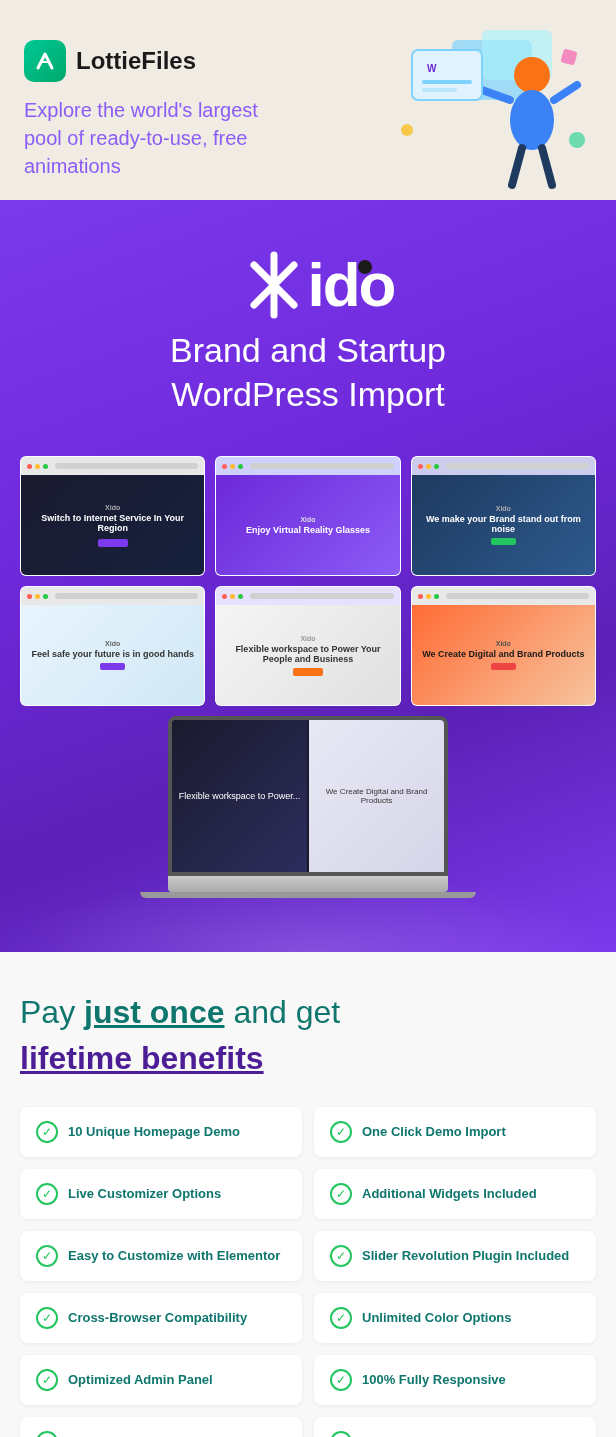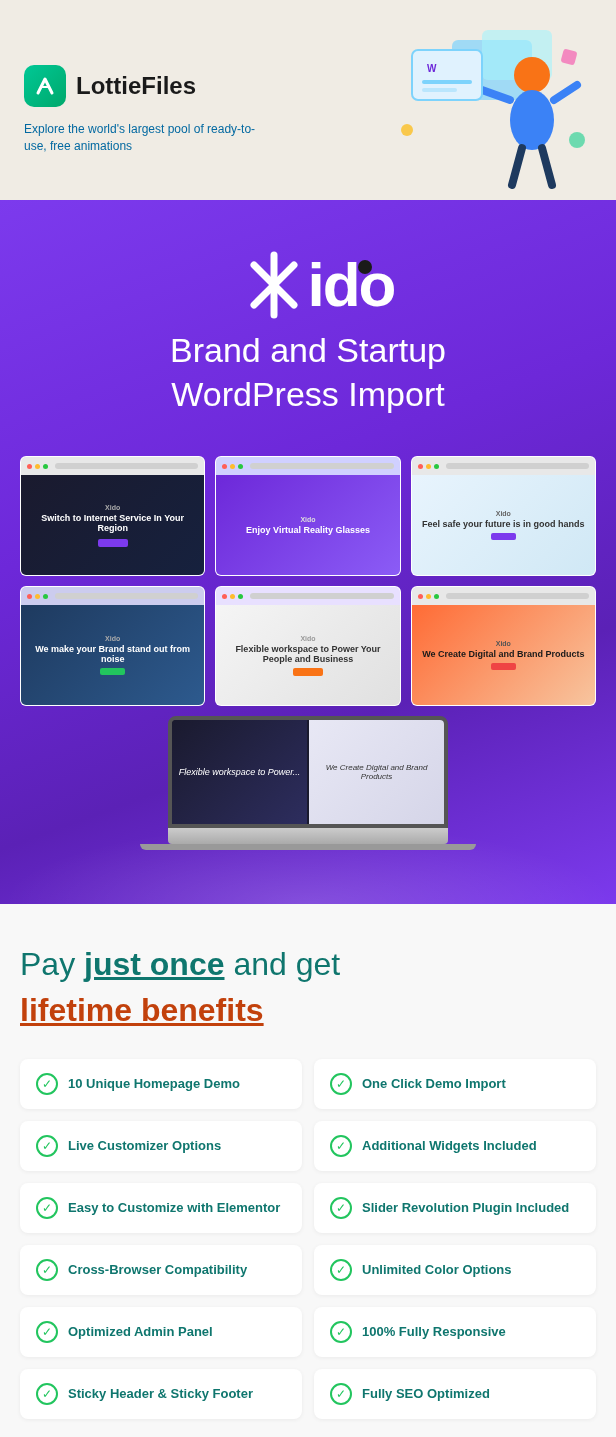--- a/index.html
+++ b/index.html
@@ -36,22 +36,22 @@
       justify-content: center;
       color: white;
       font-size: 20px;
     }
     .banner-brand-name {
       font-size: 24px;
       font-weight: 700;
       color: #1a1a1a;
     }
     .banner-tagline {
-      font-size: 12px;
-      color: #0369a1;
+      font-size: 20px;
+      color: #8b5cf6;
       line-height: 1.4;
       max-width: 240px;
     }
     .banner-illustration {
       width: 200px;
       height: 180px;
       display: flex;
       align-items: flex-end;
       justify-content: center;
       position: relative;
@@ -171,25 +171,24 @@
       margin-top: -20px;
       position: relative;
       z-index: 1;
     }
     .laptop {
       width: 280px;
     }
     .laptop-screen {
       background: #1a1a2e;
       border-radius: 8px 8px 0 0;
-      height: 112px;
+      height: 160px;
       border: 4px solid #555;
       overflow: hidden;
       position: relative;
-      font-style: italic;
     }
     .laptop-screen-inner {
       width: 100%;
       height: 100%;
       display: grid;
       grid-template-columns: 1fr 1fr;
       gap: 2px;
     }
     .laptop-base {
       background: linear-gradient(180deg, #ccc, #aaa);
@@ -221,21 +220,21 @@
       margin-bottom: 6px;
     }
     .pay-highlight {
       font-weight: 800;
       text-decoration: underline;
       text-decoration-thickness: 3px;
     }
     .lifetime-text {
       font-size: 32px;
       font-weight: 800;
-      color: #c2410c;
+      color: #4c1d95;
       text-decoration: underline;
       text-decoration-thickness: 3px;
       margin-bottom: 30px;
     }
     .features-grid {
       display: grid;
       grid-template-columns: 1fr 1fr;
       gap: 12px;
     }
     .feature-item {
@@ -357,47 +356,47 @@
       </div>
       <div class="screenshot-content sc-purple">
         <div>
           <div style="font-size:7px;color:#ddd;margin-bottom:2px;">Xido</div>
           <div>Enjoy Virtual Reality Glasses</div>
         </div>
       </div>
     </div>
 
     <div class="screenshot-card">
+      <div class="screenshot-mockup" style="background:#cce;">
+        <div class="mock-dot red"></div>
+        <div class="mock-dot yellow"></div>
+        <div class="mock-dot green"></div>
+        <div class="mock-bar"></div>
+      </div>
+      <div class="screenshot-content sc-blue">
+        <div>
+          <div style="font-size:7px;color:#aaa;margin-bottom:2px;">Xido</div>
+          <div>We make your Brand stand out from noise</div>
+          <div style="margin-top:4px;width:25px;height:7px;background:#22c55e;border-radius:2px;margin:4px auto 0;"></div>
+        </div>
+      </div>
+    </div>
+
+    <div class="screenshot-card">
       <div class="screenshot-mockup">
         <div class="mock-dot red"></div>
         <div class="mock-dot yellow"></div>
         <div class="mock-dot green"></div>
         <div class="mock-bar"></div>
       </div>
       <div class="screenshot-content sc-light">
         <div>
           <div style="font-size:7px;color:#666;margin-bottom:2px;">Xido</div>
           <div>Feel safe your future is in good hands</div>
           <div style="margin-top:4px;width:25px;height:7px;background:#7c3aed;border-radius:2px;margin:4px auto 0;"></div>
-        </div>
-      </div>
-    </div>
-
-    <div class="screenshot-card">
-      <div class="screenshot-mockup" style="background:#cce;">
-        <div class="mock-dot red"></div>
-        <div class="mock-dot yellow"></div>
-        <div class="mock-dot green"></div>
-        <div class="mock-bar"></div>
-      </div>
-      <div class="screenshot-content sc-blue">
-        <div>
-          <div style="font-size:7px;color:#aaa;margin-bottom:2px;">Xido</div>
-          <div>We make your Brand stand out from noise</div>
-          <div style="margin-top:4px;width:25px;height:7px;background:#22c55e;border-radius:2px;margin:4px auto 0;"></div>
         </div>
       </div>
     </div>
 
     <div class="screenshot-card">
       <div class="screenshot-mockup" style="background:#e8e0ff;">
         <div class="mock-dot red"></div>
         <div class="mock-dot yellow"></div>
         <div class="mock-dot green"></div>
         <div class="mock-bar"></div>

